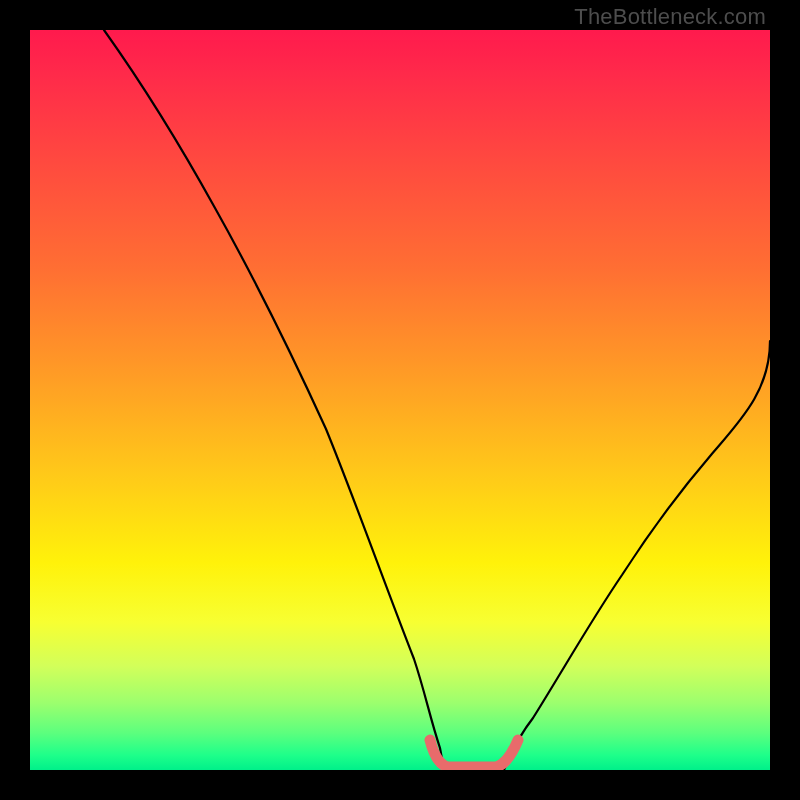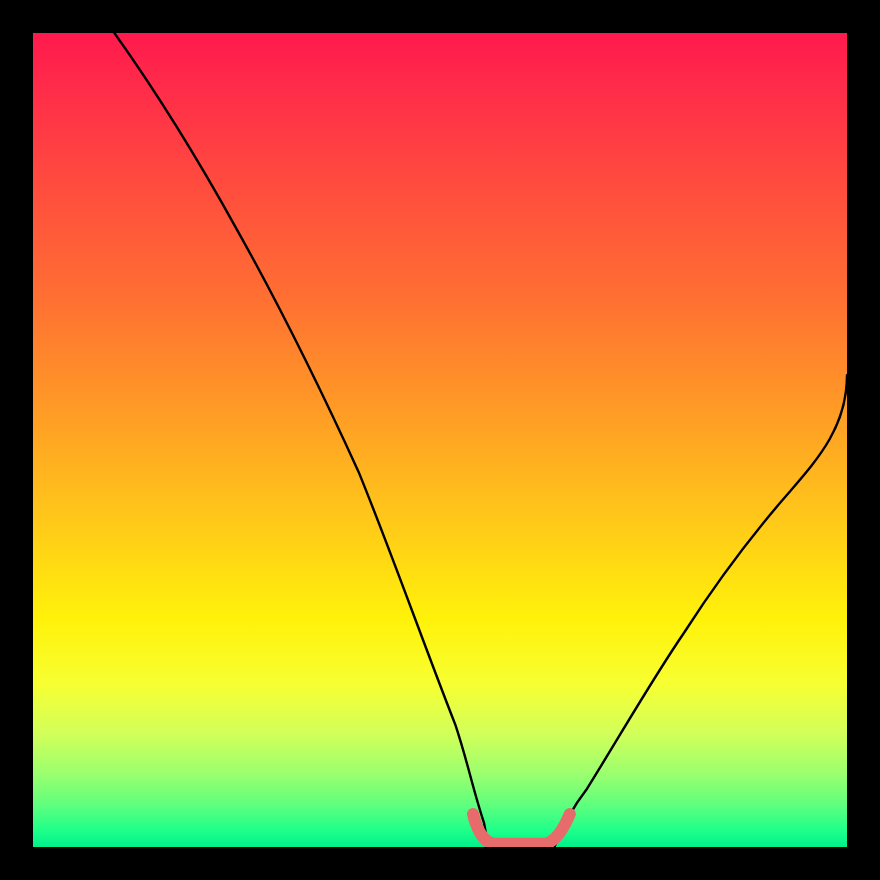--- a/index.html
+++ b/index.html
@@ -61,20 +61,21 @@
     width: 100%;
     height: 100%;
     overflow: visible;
   }
 </style>
 </head>
 <body>
 
 <div class="frame">
 
+  <div class="watermark">TheBottleneck.com</div>
 
   <div class="plot-area">
     <div class="gradient-bg"></div>
 
     <svg class="curves" viewBox="0 0 740 740">
 
       <path d="M 74 0
                C 111 52, 148 111, 185 178
                C 222 244, 259 318, 296 399
                C 325 470, 355 555, 384 629

